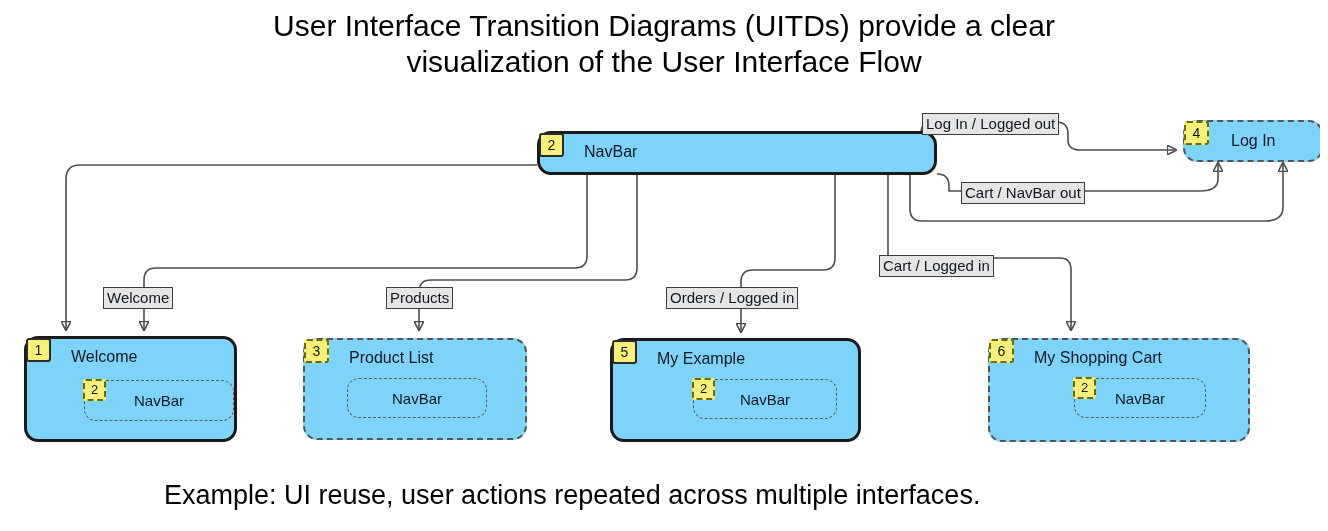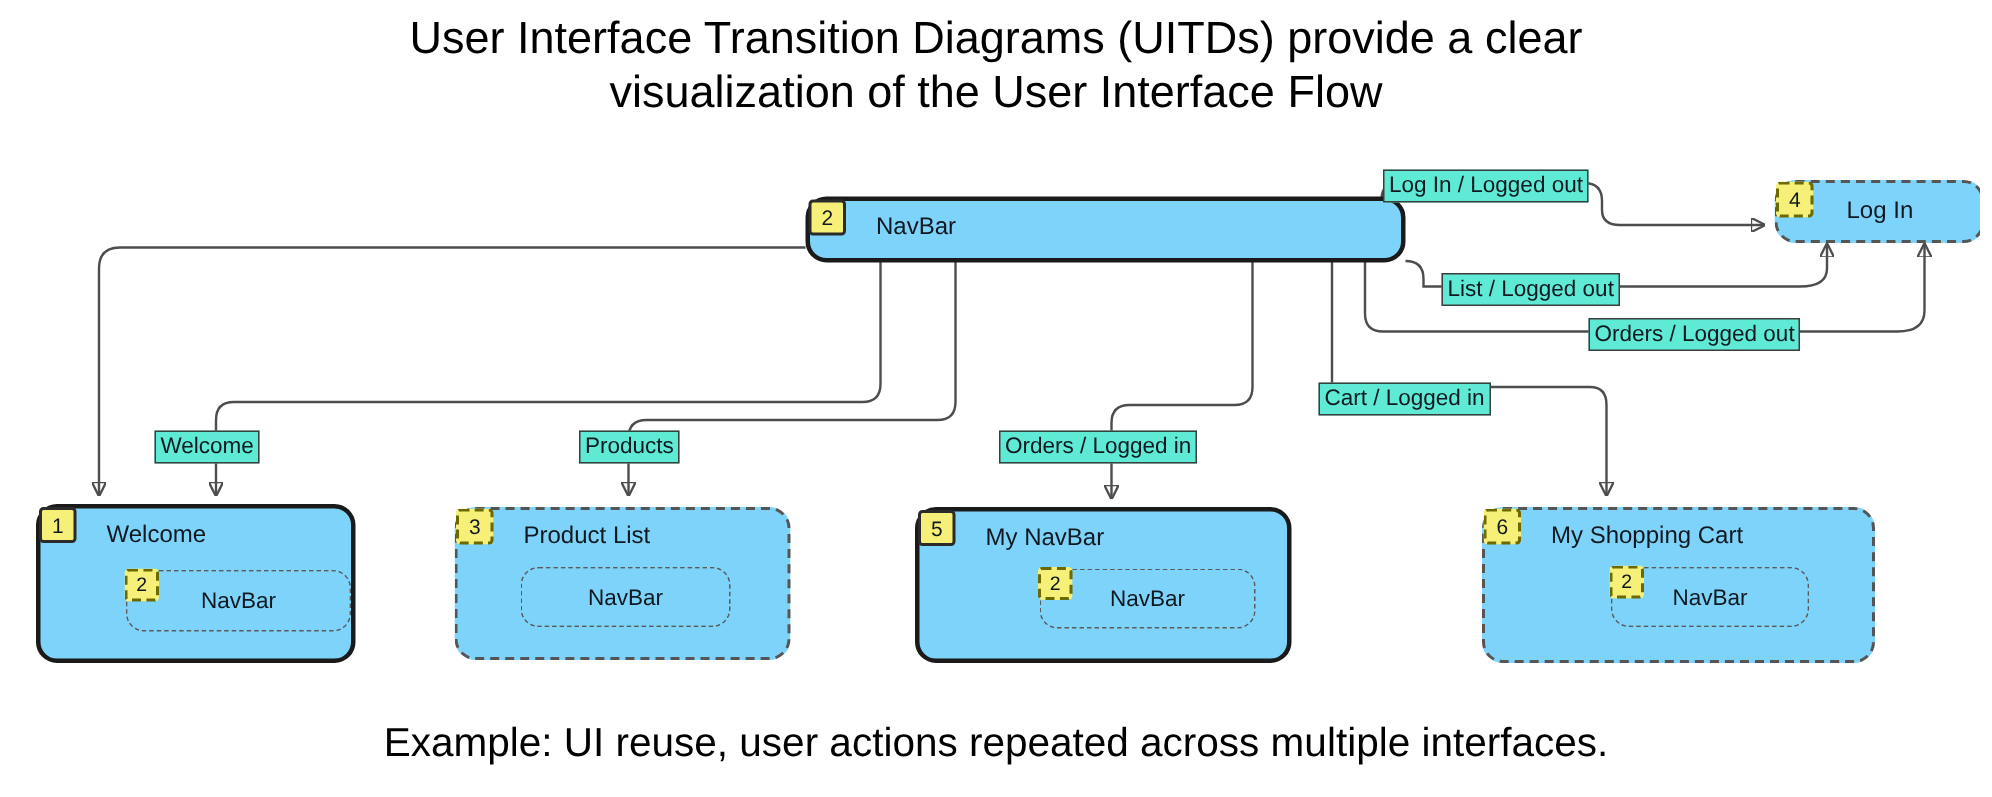--- a/index.html
+++ b/index.html
@@ -25,21 +25,21 @@
     font-size: 30px;
     line-height: 36px;
     color: #000000;
     white-space: pre-line;
   }
   #caption {
     position: absolute;
     left: 164px;
     top: 478px;
     width: 1000px;
-    text-align: center;
+    text-align: left;
     font-size: 27px;
     line-height: 34px;
     color: #000000;
   }
   
   #edges {
     position: absolute;
     left: 0;
     top: 0;
     width: 1328px;
@@ -113,21 +113,21 @@
     width: 23px;
     height: 22px;
     line-height: 18px;
     font-size: 13px;
     left: -2px;
     top: -2px;
   }
   
   .elabel {
     position: absolute;
-    background: #5eead4;
+    background: #e5e5e5;
     border: 1.4px solid #3d3d3d;
     color: #101820;
     font-size: 15px;
     line-height: 18px;
     padding: 1px 3px;
     white-space: nowrap;
     box-sizing: border-box;
   }
 </style>
 </head>
@@ -184,42 +184,41 @@
   <div class="node dashed" style="left:303px; top:338px; width:224px; height:102px;">
     <div class="badge dashedb">3</div>
     <div class="node-title">Product List</div>
     <div class="inner" style="left:42px; top:38px; width:140px; height:40px;">
       <div class="inner-label">NavBar</div>
     </div>
   </div>
 
   <div class="node solid" style="left:610px; top:338px; width:251px; height:104px;">
     <div class="badge">5</div>
-    <div class="node-title">My NavBar</div>
+    <div class="node-title">My Example</div>
     <div class="inner" style="left:80px; top:38px; width:144px; height:40px;">
       <div class="badge dashedb">2</div>
       <div class="inner-label">NavBar</div>
     </div>
   </div>
 
   <div class="node dashed" style="left:988px; top:338px; width:262px; height:104px;">
     <div class="badge dashedb">6</div>
     <div class="node-title">My Shopping Cart</div>
     <div class="inner" style="left:84px; top:38px; width:132px; height:40px;">
       <div class="badge dashedb">2</div>
       <div class="inner-label">NavBar</div>
     </div>
   </div>
 
 
   <div class="elabel" style="left:922px; top:113px;">Log In / Logged out</div>
 
-  <div class="elabel" style="left:961px; top:182px;">List / Logged out</div>
-
-  <div class="elabel" style="left:1059px; top:212px;">Orders / Logged out</div>
+  <div class="elabel" style="left:961px; top:182px;">Cart / NavBar out</div>
+
 
   <div class="elabel" style="left:879px; top:255px;">Cart / Logged in</div>
 
   <div class="elabel" style="left:103px; top:287px;">Welcome</div>
 
   <div class="elabel" style="left:386px; top:287px;">Products</div>
 
   <div class="elabel" style="left:666px; top:287px;">Orders / Logged in</div>
 
   <div id="caption">Example: UI reuse, user actions repeated across multiple interfaces.</div>

